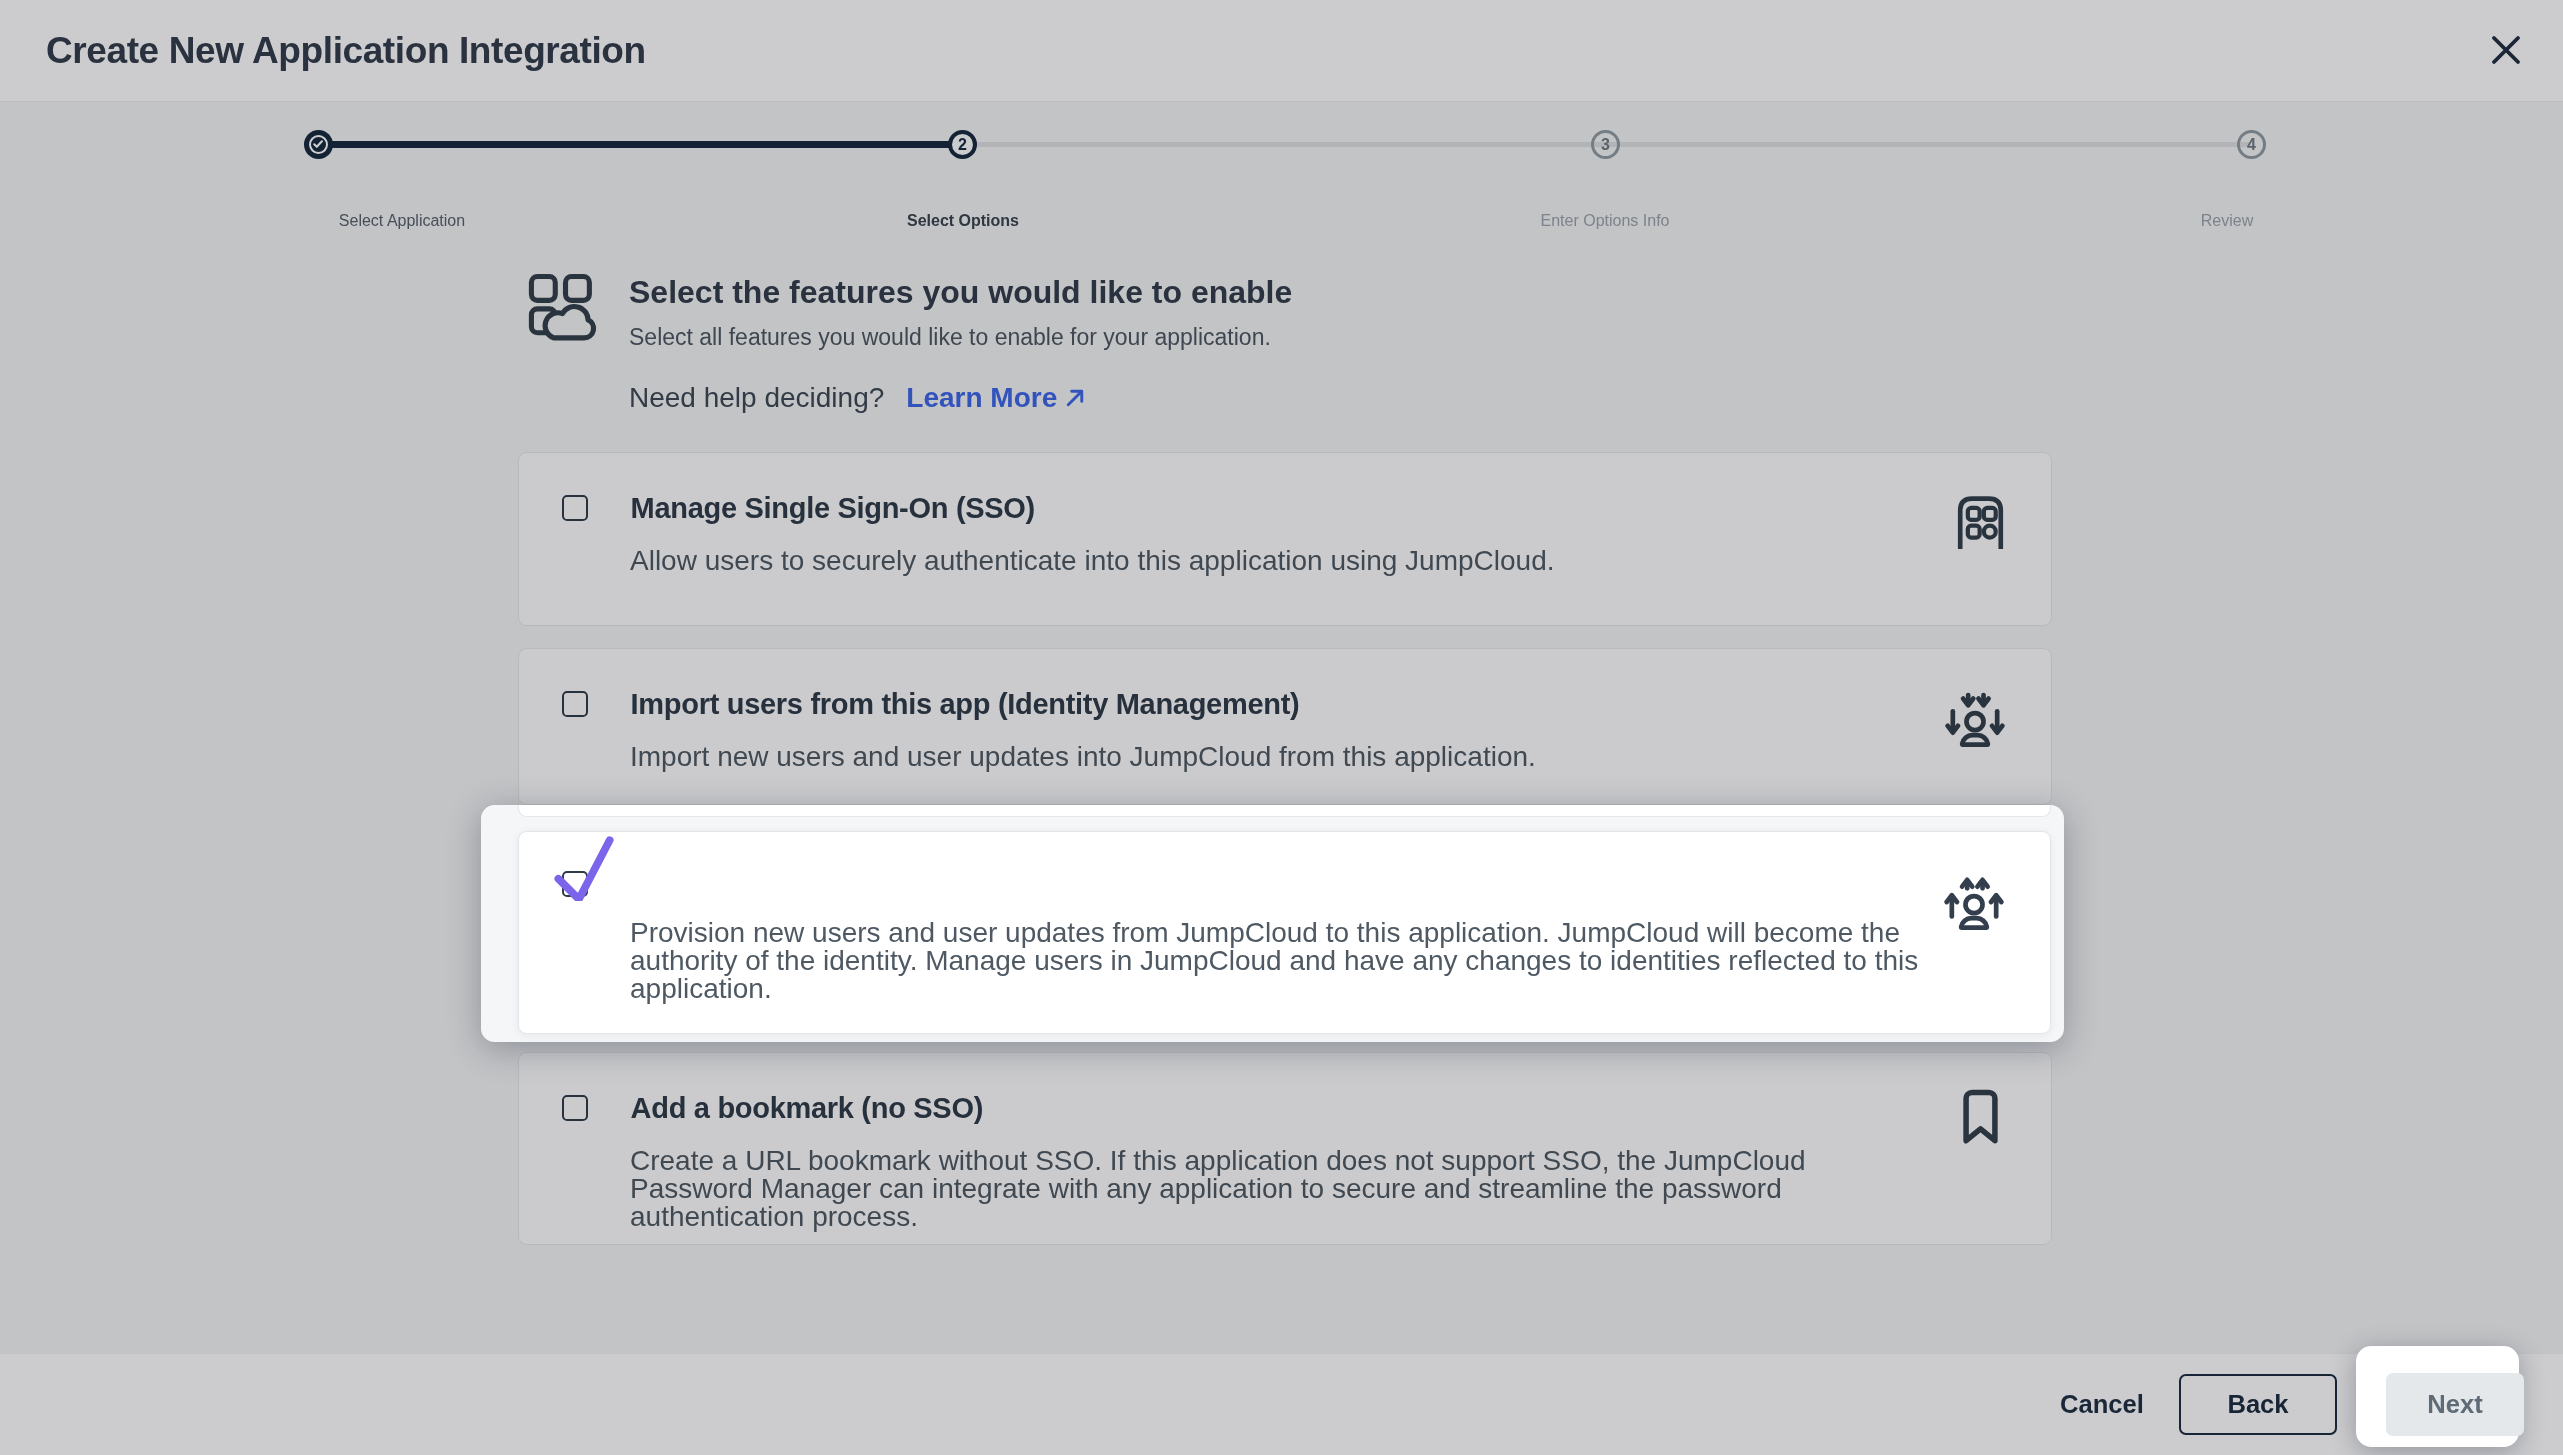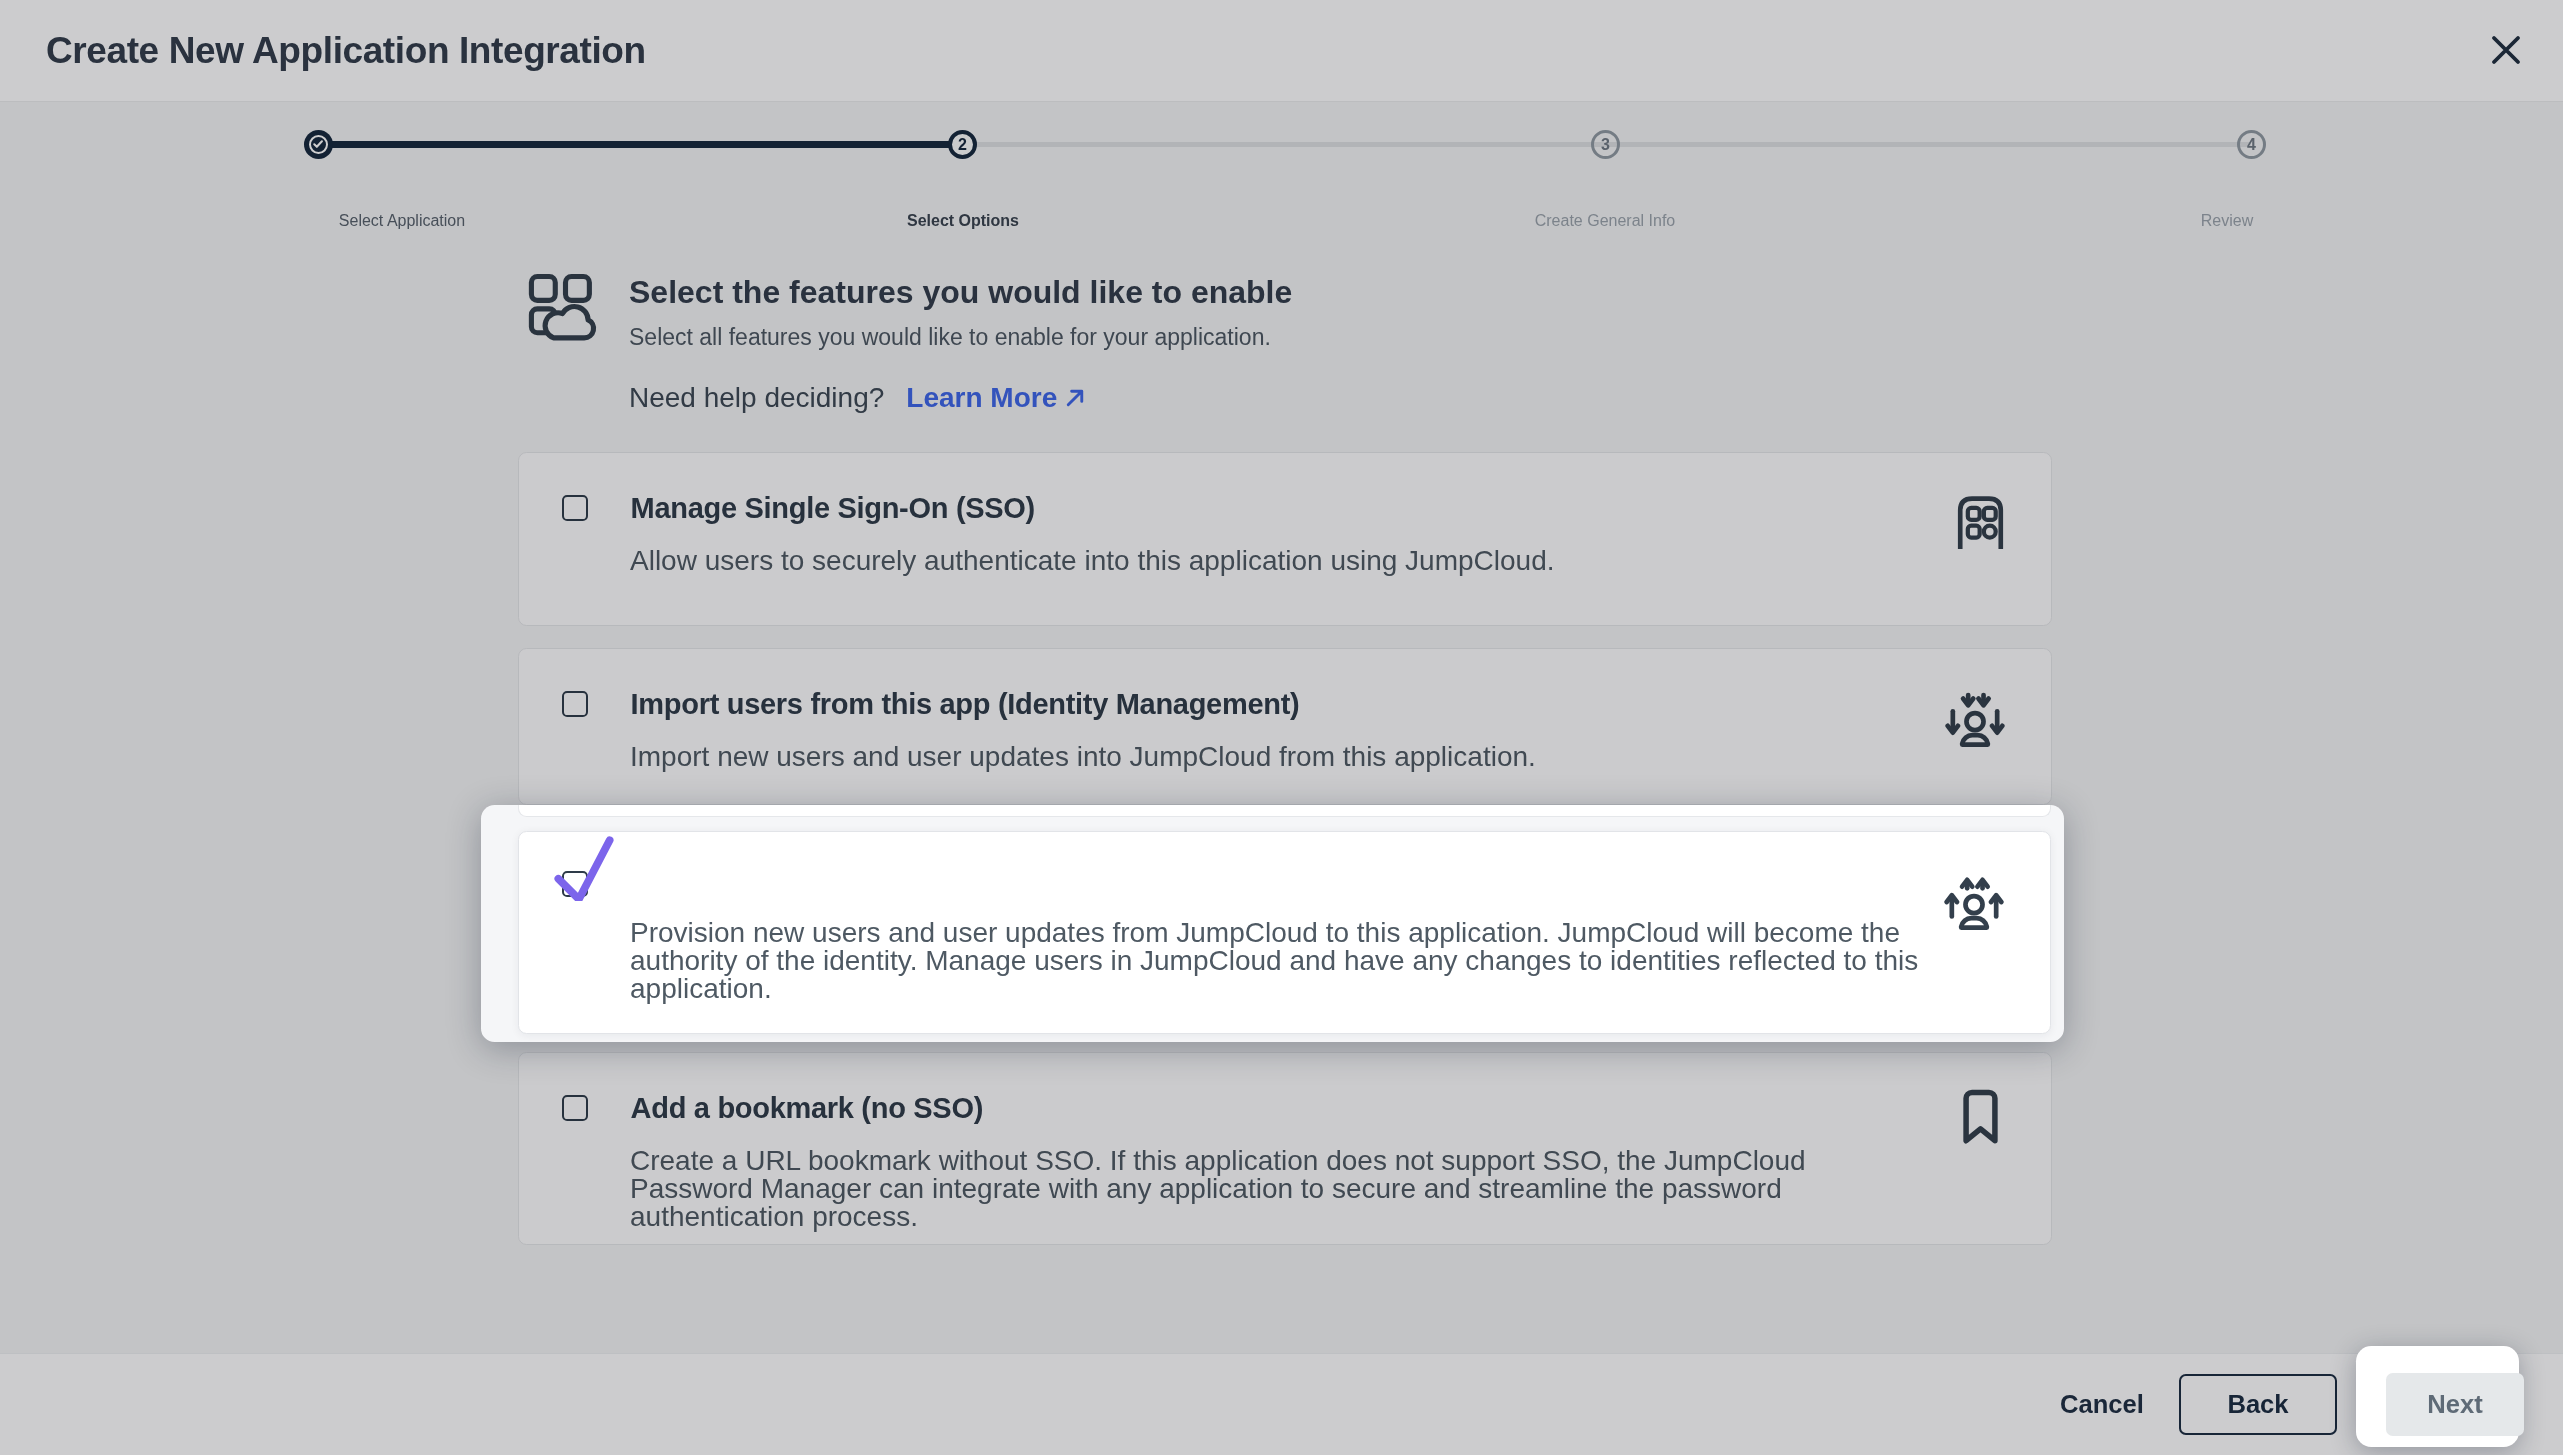--- a/index.html
+++ b/index.html
@@ -96,21 +96,21 @@
       </div>
     <div class="step-circle c3">
         <span>3</span>
       </div>
     <div class="step-circle c4">
         <span>4</span>
       </div>
 
     <div class="step-label sl1">Select Application</div>
     <div class="step-label sl2">Select Options</div>
-    <div class="step-label sl3">Create General Info</div>
+    <div class="step-label sl3">Enter Options Info</div>
     <div class="step-label sl4">Review</div>
   </div>
 
   <div class="sect-icon">
     <svg width="75" height="70" viewBox="0 0 88 82" fill="none">
       <rect x="4" y="4" width="28" height="28" rx="7" stroke="#333f4c" stroke-width="6"></rect>
       <rect x="44" y="4" width="28" height="28" rx="7" stroke="#333f4c" stroke-width="6"></rect>
       <rect x="4" y="42" width="28" height="28" rx="7" stroke="#333f4c" stroke-width="6"></rect>
       <path d="M30 76 h36 a11 11 0 0 0 4.5 -21 a16 16 0 0 0 -30 -7.5 a13.5 13.5 0 0 0 -10.5 28.5 z" fill="#f2f3f4" stroke="#333f4c" stroke-width="6" stroke-linejoin="round"></path>
     </svg>

